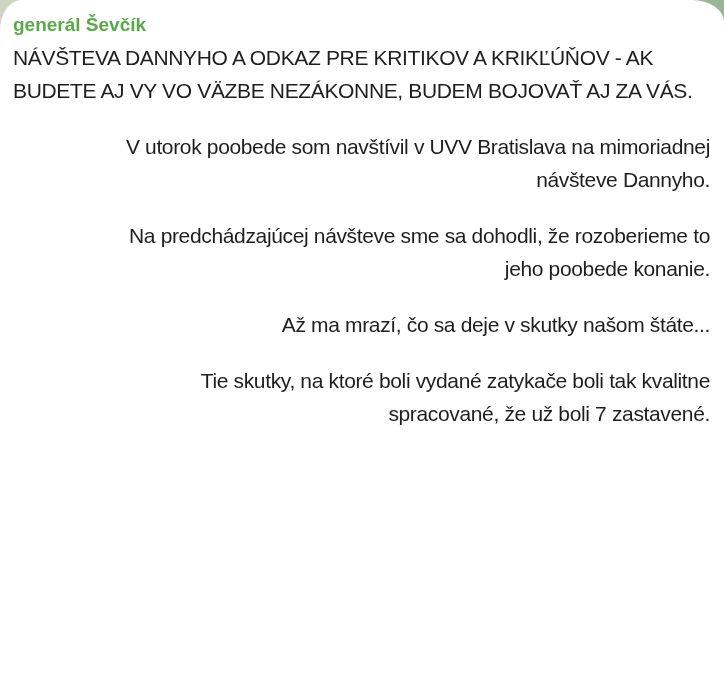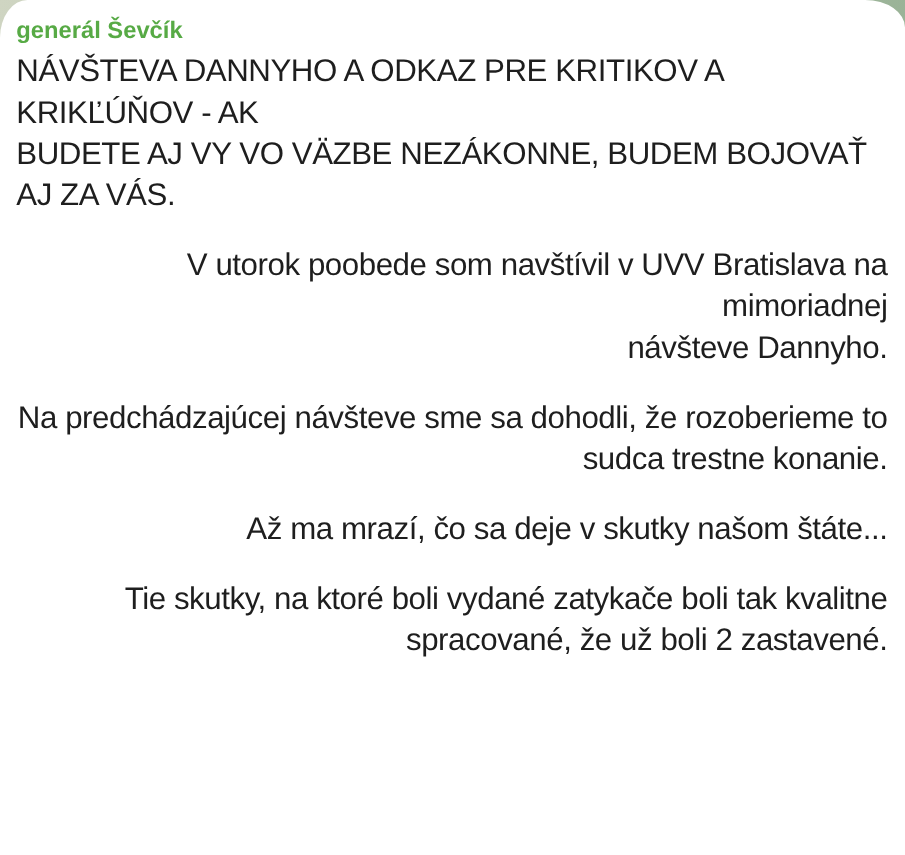--- a/index.html
+++ b/index.html
@@ -29,21 +29,21 @@
   .author {
     font-size: 19px;
     line-height: 26px;
     font-weight: bold;
     color: var(--author-color, #57aa45);
     margin-bottom: 3px;
     cursor: pointer;
     display: inline-block;
   }
   .message {
-    font-size: 25px;
+    font-size: 21px;
     line-height: 33px;
     letter-spacing: -0.35px;
     color: var(--text-color, #1e1e1e);
   }
   .para {
     white-space: pre-line;
     margin: 0;
   }
   .para + .para {
     margin-top: 23px;
@@ -54,18 +54,18 @@
 <body style="--bg-left: #cfd5c2; --bg-right: #8cab8e; --bubble-bg: #ffffff; --author-color: #57aa45; --text-color: #1e1e1e;">
 
 <div class="bubble">
   <div class="author">generál Ševčík</div>
   <div class="message" id="message-text">
       <div class="para">NÁVŠTEVA DANNYHO A ODKAZ PRE KRITIKOV A KRIKĽÚŇOV - AK
 BUDETE AJ VY VO VÄZBE NEZÁKONNE, BUDEM BOJOVAŤ AJ ZA VÁS.</div>
       <div class="para">V utorok poobede som navštívil v UVV Bratislava na mimoriadnej
 návšteve Dannyho.</div>
       <div class="para">Na predchádzajúcej návšteve sme sa dohodli, že rozoberieme to
-sudca trestne konanie.</div>
+jeho poobede konanie.</div>
       <div class="para">Až ma mrazí, čo sa deje v skutky našom štáte...</div>
       <div class="para">Tie skutky, na ktoré boli vydané zatykače boli tak kvalitne
-spracované, že už boli 2 zastavené.</div>
+spracované, že už boli 7 zastavené.</div>
     </div>
 </div>
 
 </body></html>

